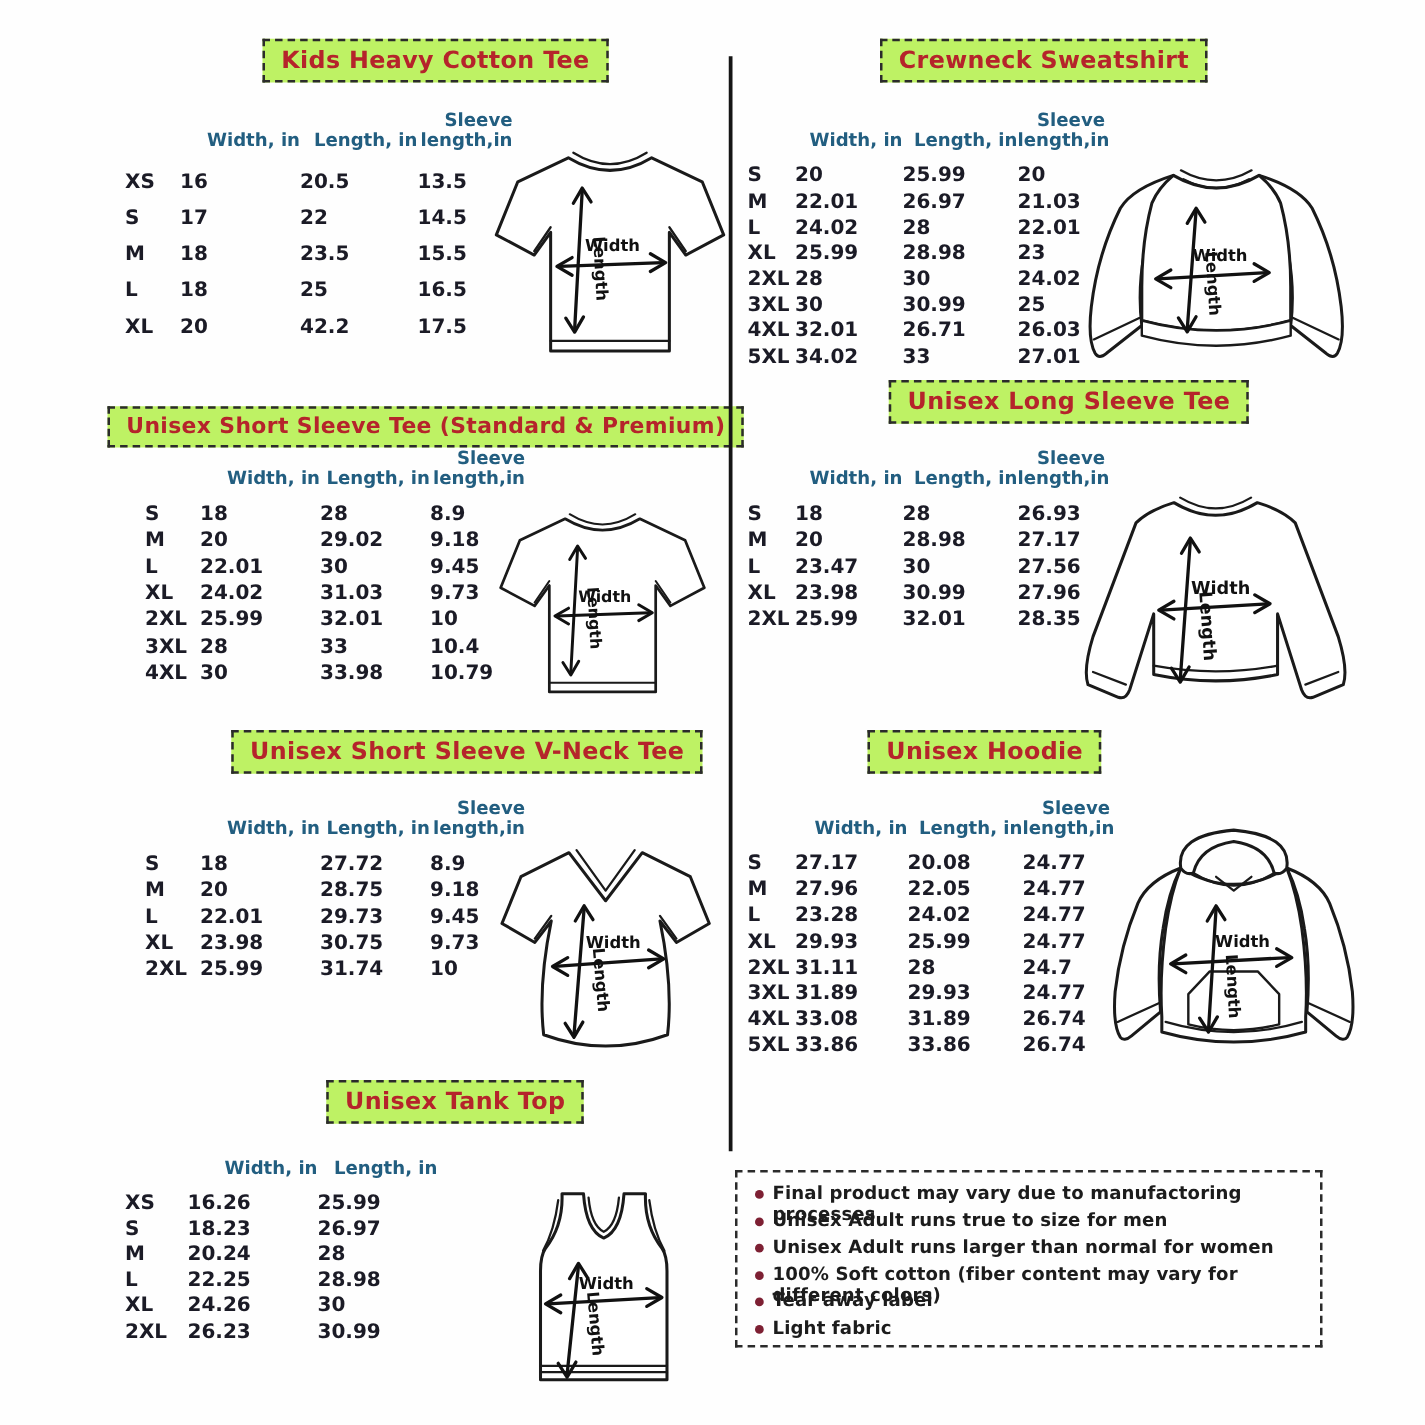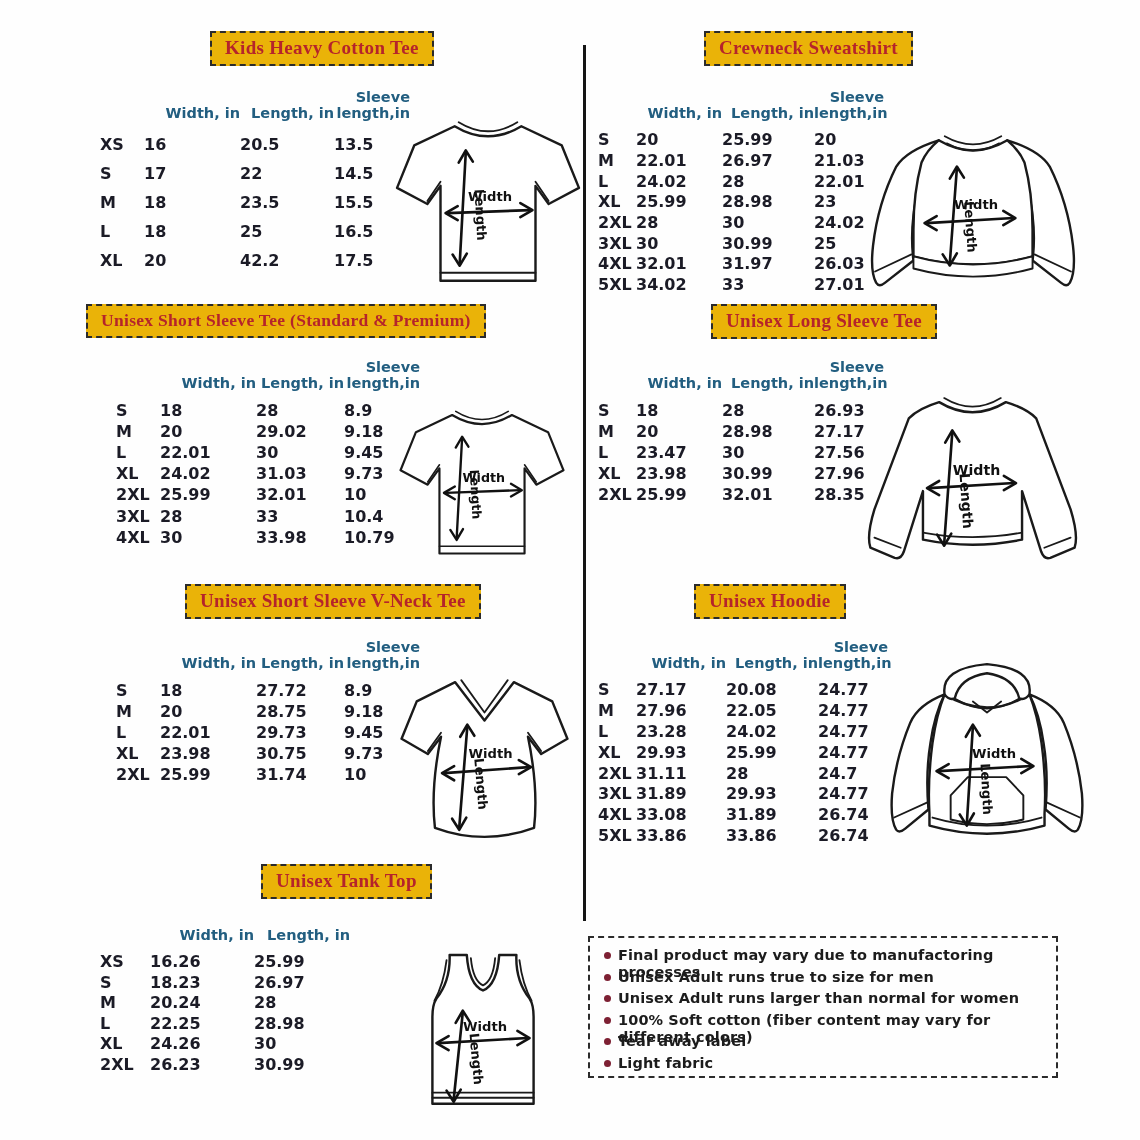--- a/index.html
+++ b/index.html
@@ -7,23 +7,23 @@
     width:1140px;height:1140px;position:relative;overflow:hidden;
     background:#fefefe;
     font-family:"DejaVu Sans",sans-serif;
   }
   .titlebox{
     position:absolute;
     border:2px dashed #2b2b2b;
     padding:4px 13px 5px 13px;
     color:#b5242b;
     font-weight:bold;font-size:19px;letter-spacing:.3px;
-    white-space:nowrap;background:#eab308;font-family:Liberation Serif, serif;
+    white-space:nowrap;background:#bef264;
   }
-  .titlebox.wide{font-size:17.5px;}
+  .titlebox.wide{font-size:17.5px;margin-top:21px;}
   .sizetable{position:absolute;}
   .trow{display:grid;grid-template-columns:var(--cols);align-items:center;height:var(--rowh);}
   .trow.thead{height:auto;min-height:var(--headh,42px);align-items:end;margin-bottom:6px;}
   .cell{font-weight:bold;font-size:16px;color:#1b1b26;line-height:1;}
   .cell.colhead{
     font-size:14.5px;color:#225e80;text-align:right;
     line-height:1.1;padding-bottom:2px;white-space:normal;
   }
   .cell.size{padding-left:2px;}
   .divider{position:absolute;background:#151515;}
@@ -261,21 +261,21 @@
     </div>
     <div class="trow">
       <div class="cell size">3XL</div>
       <div class="cell val">30</div>
       <div class="cell val">30.99</div>
       <div class="cell val">25</div>
     </div>
     <div class="trow">
       <div class="cell size">4XL</div>
       <div class="cell val">32.01</div>
-      <div class="cell val">31.97</div>
+      <div class="cell val">26.71</div>
       <div class="cell val">26.03</div>
     </div>
     <div class="trow">
       <div class="cell size">5XL</div>
       <div class="cell val">34.02</div>
       <div class="cell val">33</div>
       <div class="cell val">27.01</div>
     </div>
   </div>
 <div class="sizetable tls">

